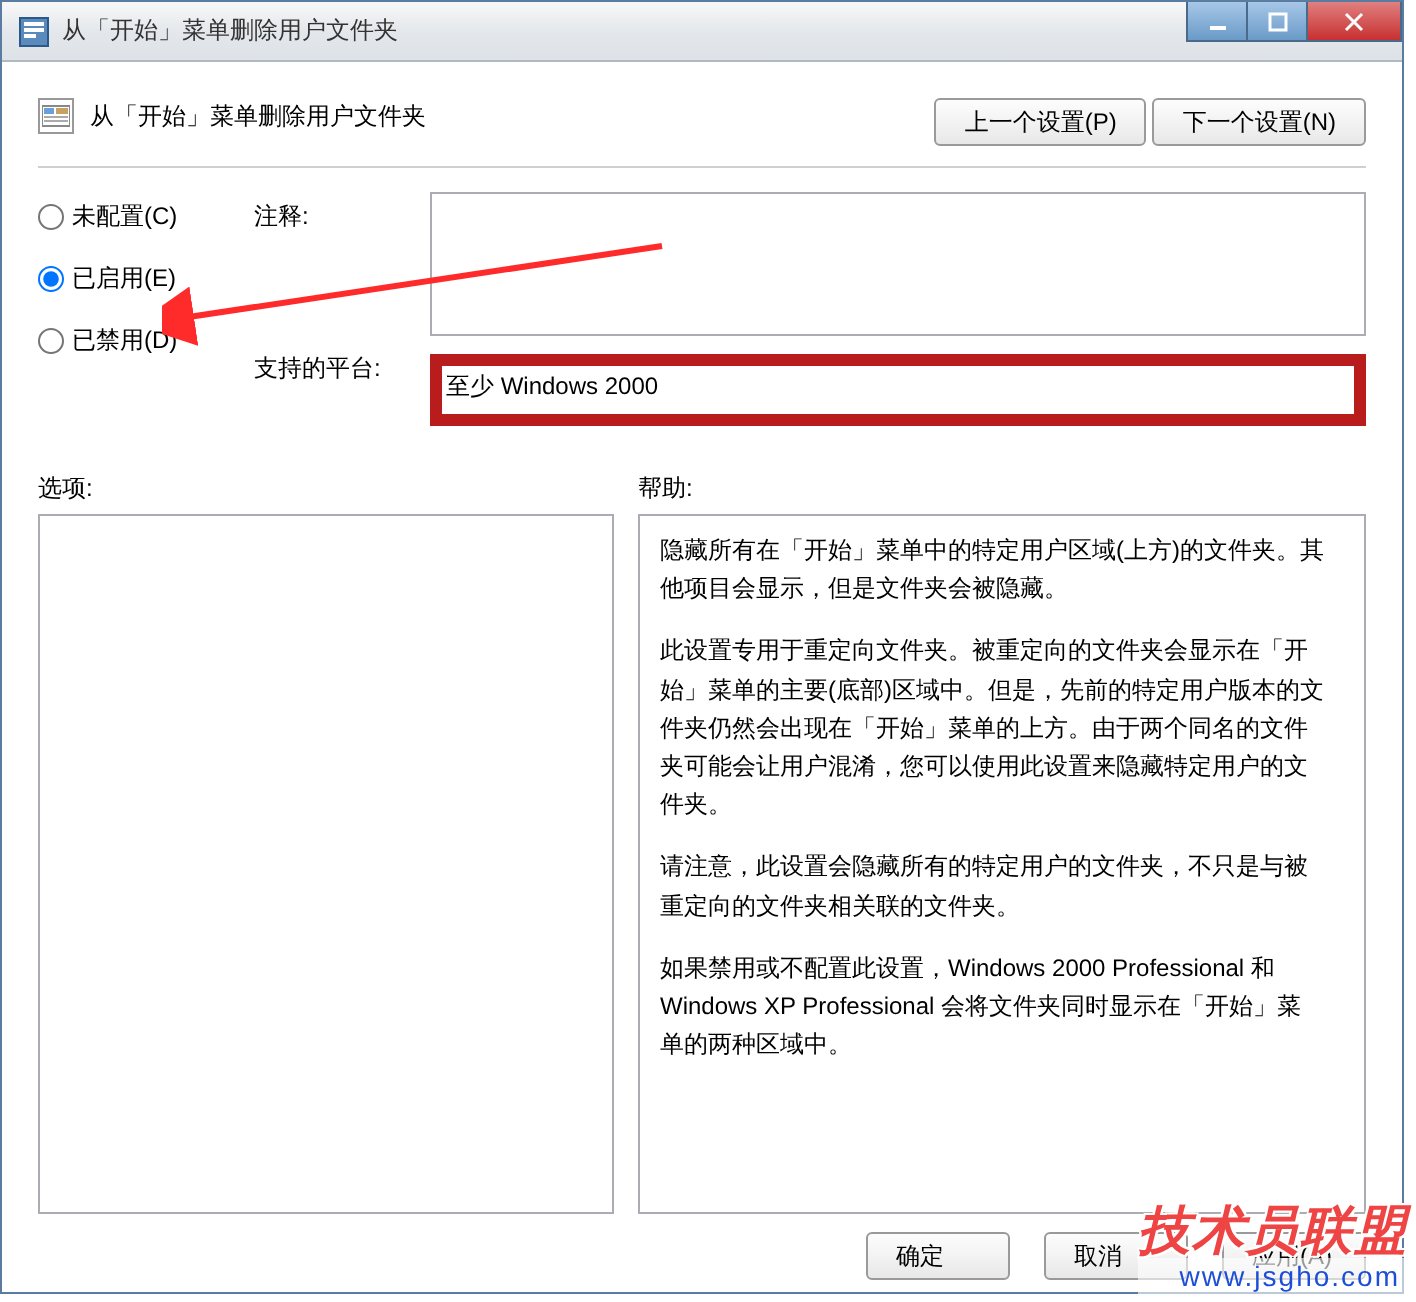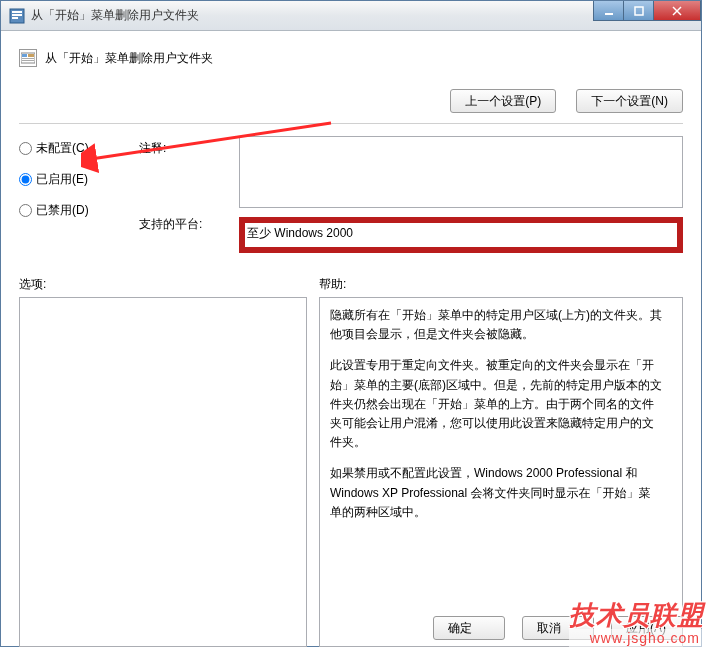--- a/index.html
+++ b/index.html
@@ -11,41 +11,41 @@
   .winbtns { position: absolute; right: 0; top: 0; display: flex; }
   .winbtn { width: 30px; height: 20px; border: 1px solid #4a6a8a; border-top:none; display:flex; align-items:center; justify-content:center; font-size:11px; color:#fff; }
   .winbtn.min { background: linear-gradient(to bottom,#a7c7e7,#6a9ac8); border-right:none; }
   .winbtn.max { background: linear-gradient(to bottom,#a7c7e7,#6a9ac8); border-right:none; }
   .winbtn.close { background: linear-gradient(to bottom,#e08080,#c83030); width: 48px; }
   .content { padding: 12px 18px 12px 18px; background:#fff; height: calc(100% - 30px); position:relative; }
   .header-row { display:flex; align-items:flex-start; justify-content:space-between; margin-bottom:10px; padding-top:6px; }
   .header-left { display:flex; align-items:center; }
   .mini-icon { width:18px; height:18px; border:1px solid #999; background:#fff; margin-right:8px; display:inline-flex; align-items:center; justify-content:center; font-size:10px; }
   .header-title { font-size: 12px; }
-  .nav-btns { display:flex; gap:20px;margin-top:40px; }
+  .nav-btns { display:flex; gap:3px; }
   .btn { background: linear-gradient(to bottom,#fdfdfd,#e8e8e8); border:1px solid #9a9a9a; border-radius:3px; padding:4px 14px; font-size:12px; cursor:pointer; height:24px; display:flex; align-items:center; }
   .divider { border-top:1px solid #d0d0d0; margin: 6px 0 12px 0; }
-  .config-grid { display:grid; grid-template-columns: 100px 80px 1fr; gap: 4px 20px; align-items:start; }
+  .config-grid { display:grid; grid-template-columns: 100px 80px 1fr; gap: 4px 8px; align-items:start; }
   .radio-col { padding-top:4px; display:flex; flex-direction:column; gap:14px; }
   .radio-row { display:flex; align-items:center; gap:4px; position:relative; }
   .radio-row input { margin:0; }
   .label-col { padding-top:4px; font-size:12px; }
   .comment-box { width:100%; height:72px; border:1px solid #abadb3; background:#fff; resize:none; font-family:inherit; font-size:12px; padding:2px; }
   .platform-box { width:100%; height:36px; border:6px solid #b91c1c; background:#fff; resize:none; font-family:inherit; font-size:12px; padding:2px; }
   .section-labels { display:flex; margin-top:20px; margin-bottom:4px; }
   .section-labels .left { width: 300px; }
   .lower { display:flex; gap:12px; }
   .options-box { width: 288px; height: 350px; border:1px solid #abadb3; background:#fff; }
   .help-box { flex:1; height:350px; border:1px solid #abadb3; background:#fff; padding:8px 20px 8px 10px; overflow-y:scroll; font-size:12px; line-height:1.6; }
   .help-box p { margin-bottom:12px; }
   .bottom-btns { position:absolute; bottom:6px; right:18px; display:flex; gap:17px;justify-content:center; }
   .arrow-svg { position:absolute; top:86px; left:80px; pointer-events:none; z-index:5; }
   .watermark { position:absolute; bottom:4px; right:4px; z-index:10; text-align:right; }
   .watermark .wm1 { font-size:26px; font-weight:bold; color:#ef4444; font-style:italic; text-shadow:1px 1px 0 #fff,-1px -1px 0 #fff,1px -1px 0 #fff,-1px 1px 0 #fff; letter-spacing:1px; }
-  .watermark .wm2 { font-size:14px; color:#ef4444; background:rgba(255,255,255,0.6); padding:1px 4px; margin-top:-4px; letter-spacing:1px;text-align:right; }
+  .watermark .wm2 { font-size:14px; color:#1d4ed8; background:rgba(255,255,255,0.6); padding:1px 4px; margin-top:-4px; letter-spacing:1px;text-align:right; }
   
   .help-box::-webkit-scrollbar { width:16px; }
   .help-box::-webkit-scrollbar-track { background:#f0f0f0; border-left:1px solid #ddd; }
   .help-box::-webkit-scrollbar-thumb { background:#cdcdcd; border:1px solid #aaa; }
 </style>
 </head>
 <body>
 
 <div class="window">
   <div class="titlebar">
@@ -131,20 +131,21 @@
     <div class="section-labels">
       <div class="left">选项:</div>
       <div>帮助:</div>
     </div>
 
     <div class="lower">
       <div class="options-box"></div>
       <div class="help-box">
         <p>隐藏所有在「开始」菜单中的特定用户区域(上方)的文件夹。其他项目会显示，但是文件夹会被隐藏。</p>
         <p>此设置专用于重定向文件夹。被重定向的文件夹会显示在「开始」菜单的主要(底部)区域中。但是，先前的特定用户版本的文件夹仍然会出现在「开始」菜单的上方。由于两个同名的文件夹可能会让用户混淆，您可以使用此设置来隐藏特定用户的文件夹。</p>
+        <p>请注意，此设置会隐藏所有的特定用户的文件夹，不只是与被重定向的文件夹相关联的文件夹。</p>
         <p>如果禁用或不配置此设置，Windows 2000 Professional 和 Windows XP Professional 会将文件夹同时显示在「开始」菜单的两种区域中。</p>
       </div>
     </div>
 
     <div class="bottom-btns">
       <button class="btn" style="min-width:72px;">确定</button>
       <button class="btn" style="min-width:72px;">取消</button>
       <button class="btn" style="min-width:72px;">应用(A)</button>
     </div>
 

